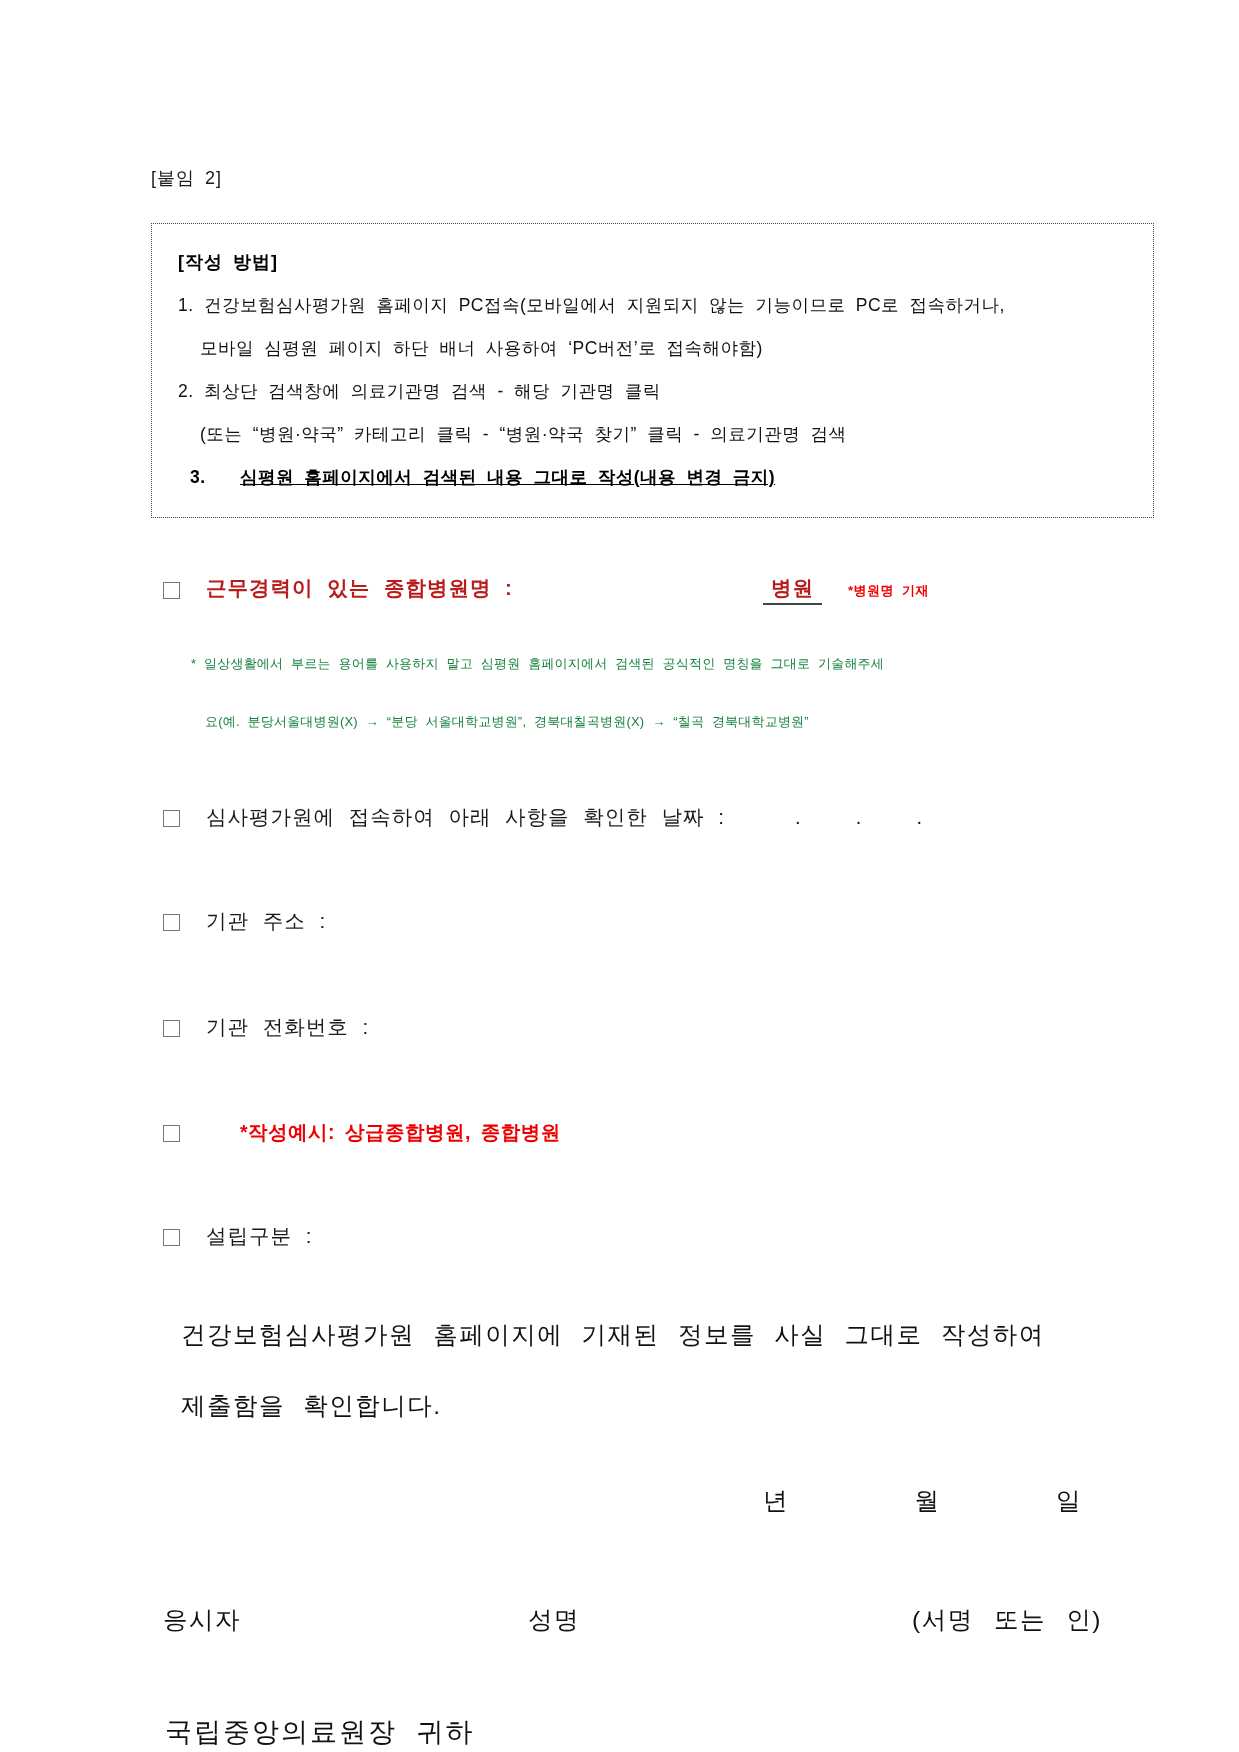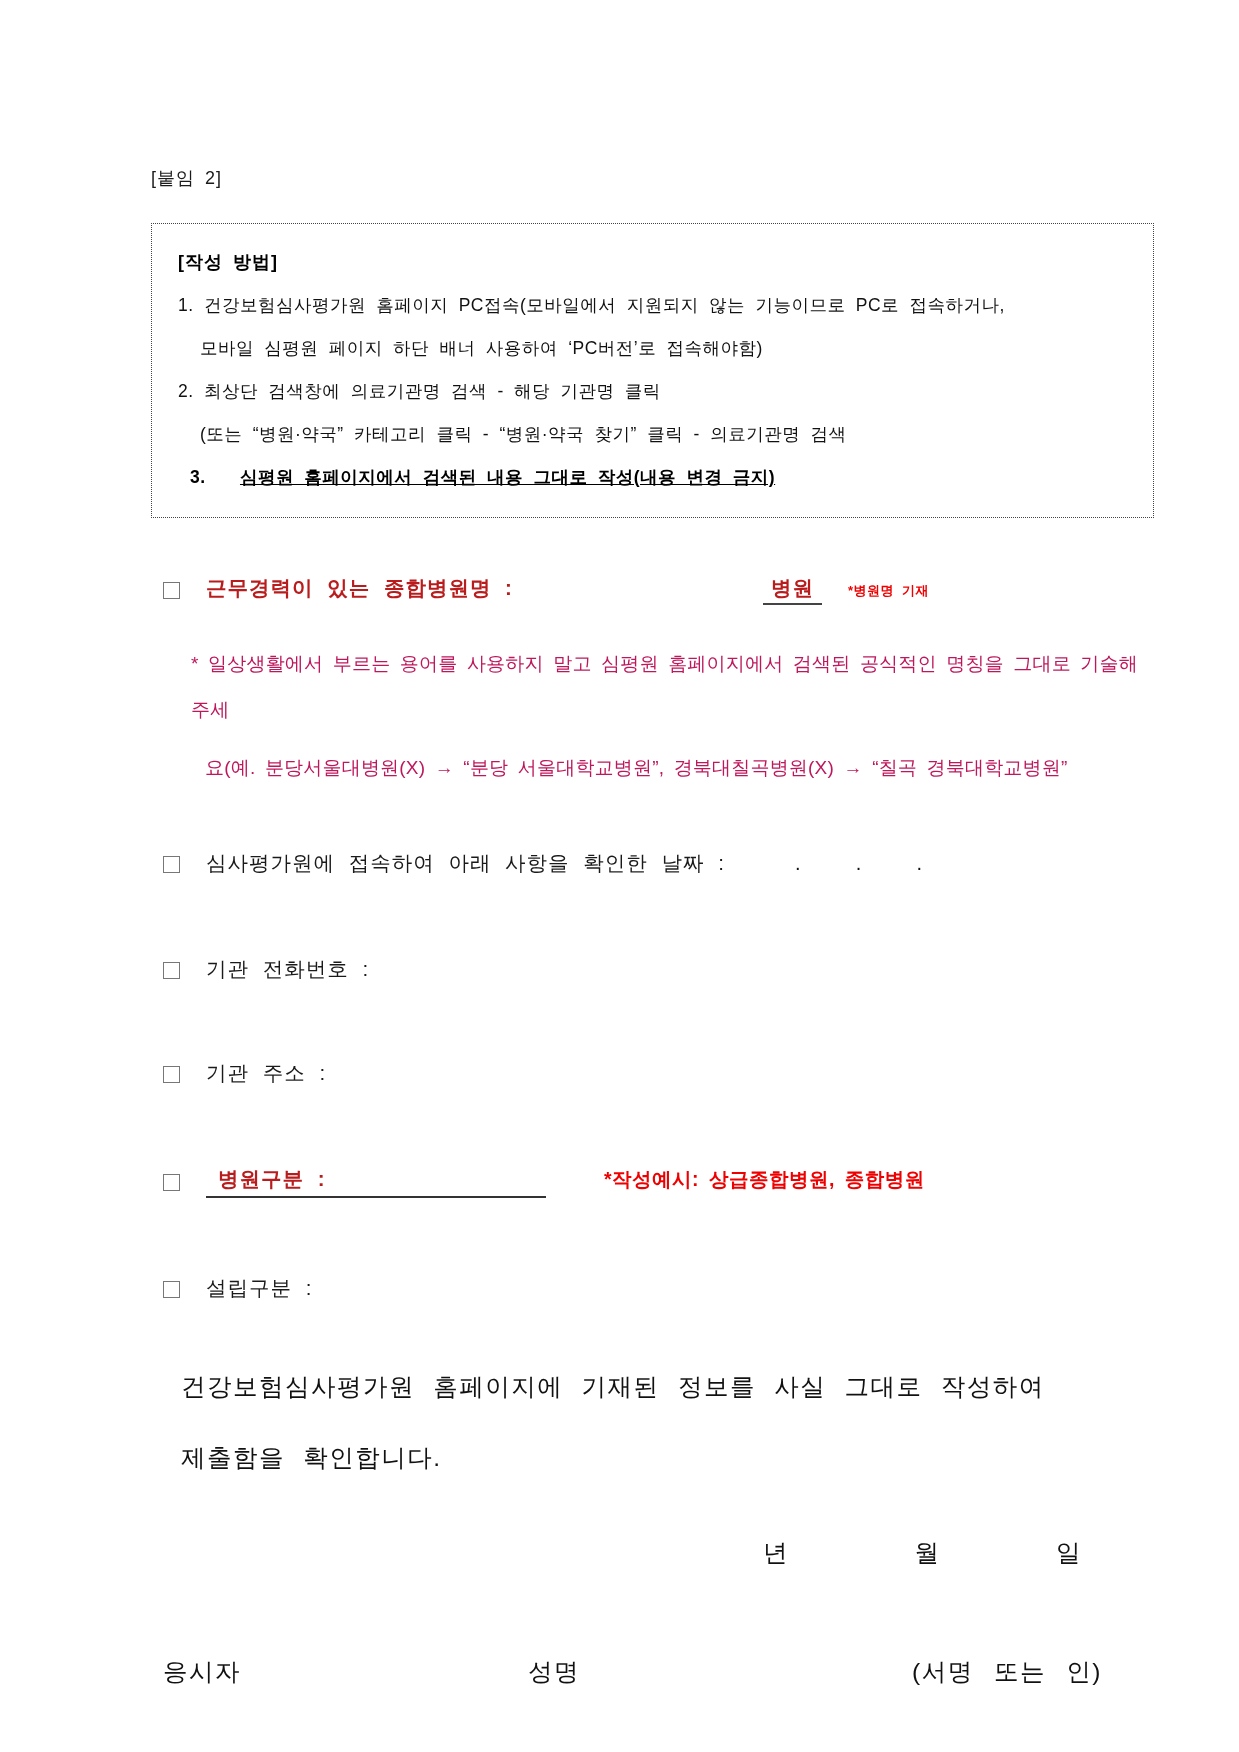--- a/index.html
+++ b/index.html
@@ -92,25 +92,25 @@
   .red  { color: #ee0000; font-weight: bold; }
   .row-hospital-name { margin-top: 44px; }
   .hospital-suffix {
     margin-left: 238px;
     border-bottom: 2px solid #444;
     padding: 0 8px 1px 8px;
   }
   .hospital-hint { margin-left: 14px; font-size: 13px; letter-spacing: 0.5px; word-spacing: 4px; }
   .note-block { margin-top: 24px; padding-left: 28px; }
   .note-line {
-    font-size: 19px;
+    font-size: 13px;
     letter-spacing: 0.2px;
     word-spacing: 4px;
     line-height: 46px;
-    color: #be185d;
+    color: #15803d;
   }
   .note-line.cont { padding-left: 14px; }
   .row-date { margin-top: 46px; }
   .date-dots { margin-left: 58px; white-space: pre; font-size: 20px; color: #111; }
   .row-address { margin-top: 52px; }
   .row-phone { margin-top: 54px; }
   .row-type { margin-top: 54px; }
   .type-underline {
     display: inline-block;
     width: 340px;
@@ -188,33 +188,32 @@
     <div class="note-line">* 일상생활에서 부르는 용어를 사용하지 말고 심평원 홈페이지에서 검색된 공식적인 명칭을 그대로 기술해주세</div>
     <div class="note-line cont">요(예. 분당서울대병원(X) → “분당 서울대학교병원”, 경북대칠곡병원(X) → “칠곡 경북대학교병원”</div>
   </div>
 
   <div class="field-row row-date">
     <span class="checkbox"></span>
     <span>심사평가원에 접속하여 아래 사항을 확인한 날짜 :</span>
     <span class="date-dots">.    .    .</span>
   </div>
 
+  <div class="field-row row-address">
+    <span class="checkbox"></span>
+    <span>기관 주소 :</span>
+  </div>
+
   <div class="field-row row-phone">
     <span class="checkbox"></span>
     <span>기관 전화번호 :</span>
   </div>
 
-  <div class="field-row row-address">
-    <span class="checkbox"></span>
-    <span>기관 주소 :</span>
-  </div>
-
   <div class="field-row row-type">
     <span class="checkbox"></span>
-    <span class="type-underline"><span class="blue">병원구분 :</span></span>
     <span class="red type-hint">*작성예시: 상급종합병원, 종합병원</span>
   </div>
 
   <div class="field-row row-establish">
     <span class="checkbox"></span>
     <span>설립구분 :</span>
   </div>
 
   <div class="declaration">
     <div class="decl-line">건강보험심사평가원 홈페이지에 기재된 정보를 사실 그대로 작성하여</div>

